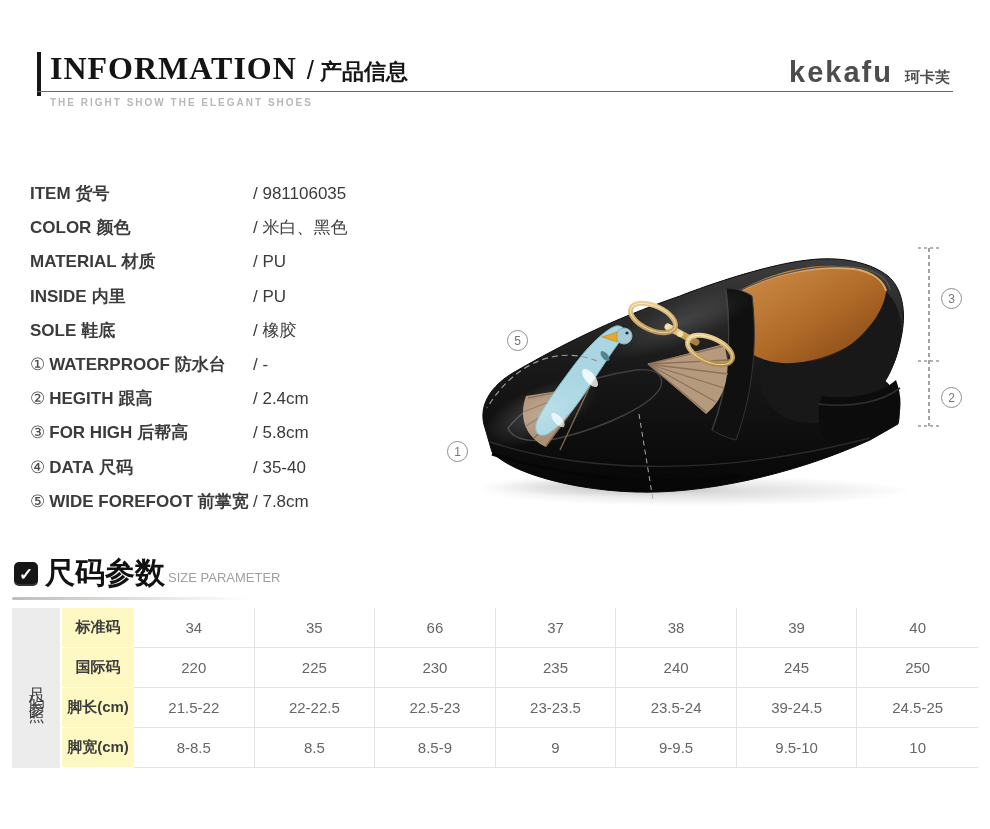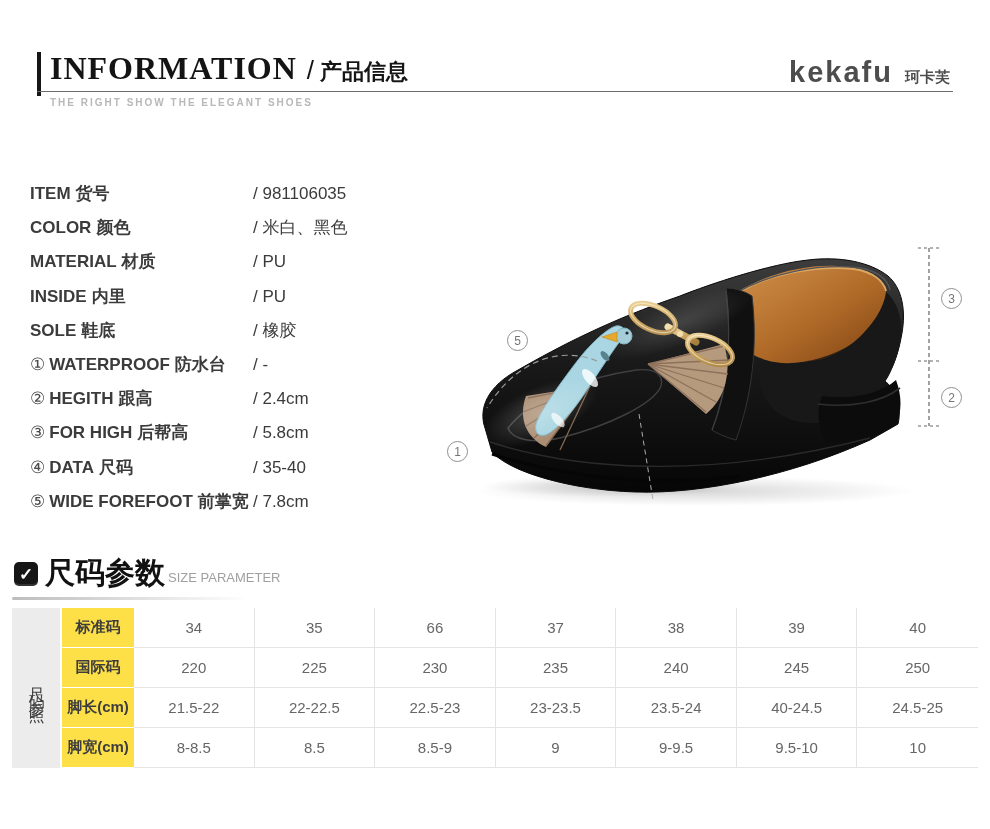--- a/index.html
+++ b/index.html
@@ -47,21 +47,21 @@
             background:linear-gradient(to right,#bdbdbd,rgba(189,189,189,0)); border-radius:2px; }
 
   
   .size-table { position:absolute; left:12px; top:608px; width:966px; }
   .note-band { height:40px; background:#efefef; border-bottom:2px solid #fff; font-size:15px; font-weight:700; color:#2b2b2b;
                display:flex; align-items:center; justify-content:center; letter-spacing:.5px; }
   .table-body { display:flex; }
   .side-label { width:50px; background:#ececec; border-right:2px solid #fff; display:flex; align-items:center; justify-content:center;
                 writing-mode:vertical-rl; text-orientation:upright; letter-spacing:7px; font-size:16px; color:#3f3f3f; padding:8px 0; }
   .grid { flex:1; display:grid; grid-template-columns:72px repeat(7,1fr); grid-auto-rows:40px; }
-  .t-label { background:#fde047; border-bottom:1px solid #fff; font-size:15px; color:#3d3d3d; font-weight:600;
+  .t-label { background:#fef9c3; border-bottom:1px solid #fff; font-size:15px; color:#3d3d3d; font-weight:600;
              display:flex; align-items:center; justify-content:center; }
   .t-cell { background:#fff; border-bottom:1px solid #e4e4e4; border-right:1px solid #e4e4e4; font-size:15px; color:#666;
             display:flex; align-items:center; justify-content:center; }
   .t-cell:nth-child(8n) { border-right:none; }
 </style>
 </head>
 <body>
 
 <div class="page">
 
@@ -289,21 +289,21 @@
           <div class="t-cell">235</div>
           <div class="t-cell">240</div>
           <div class="t-cell">245</div>
           <div class="t-cell">250</div>
           <div class="t-label">脚长(cm)</div>
           <div class="t-cell">21.5-22</div>
           <div class="t-cell">22-22.5</div>
           <div class="t-cell">22.5-23</div>
           <div class="t-cell">23-23.5</div>
           <div class="t-cell">23.5-24</div>
-          <div class="t-cell">40-24.5</div>
+          <div class="t-cell">39-24.5</div>
           <div class="t-cell">24.5-25</div>
           <div class="t-label">脚宽(cm)</div>
           <div class="t-cell">8-8.5</div>
           <div class="t-cell">8.5</div>
           <div class="t-cell">8.5-9</div>
           <div class="t-cell">9</div>
           <div class="t-cell">9-9.5</div>
           <div class="t-cell">9.5-10</div>
           <div class="t-cell">10</div>
         </div>

